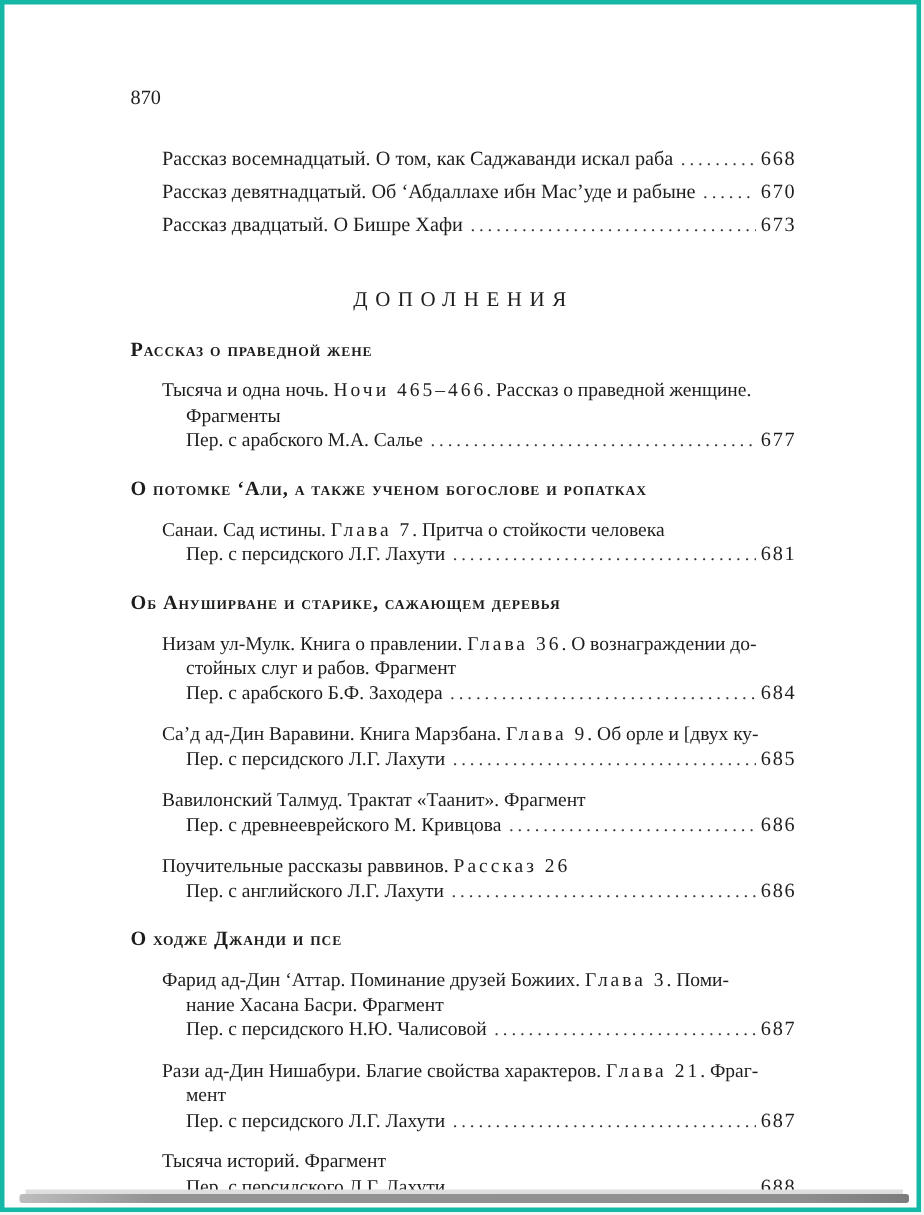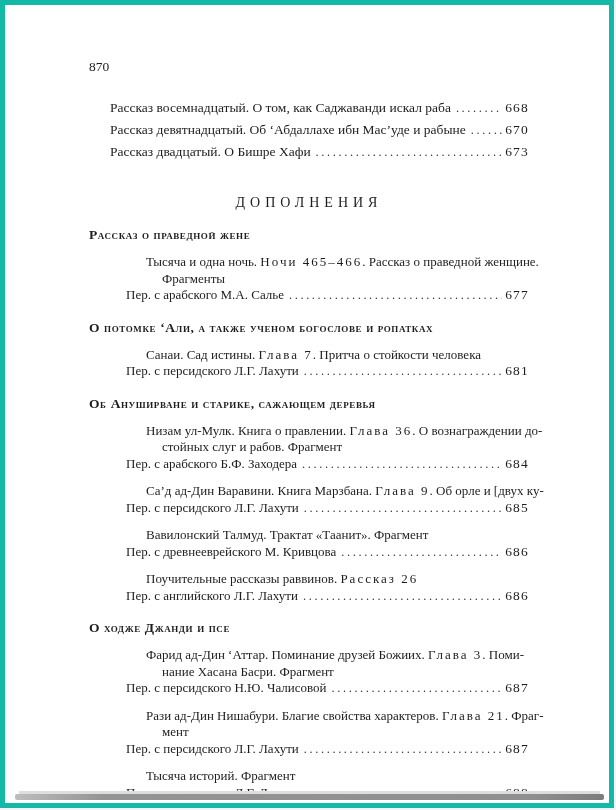--- a/index.html
+++ b/index.html
@@ -1,35 +1,35 @@
 <!DOCTYPE html>
 <html><head>
 <meta charset="utf-8">
 <style>
   html,body{margin:0;padding:0;background:#f4f4f4;}
   body{width:616px;height:810px;font-family:"Liberation Serif","DejaVu Serif",serif;color:#1d1d1b;}
-  .scan{position:relative;width:614px;height:808px;background:#ffffff;border:5px solid #14b8a6;overflow:hidden;box-sizing:border-box;}
+  .scan{position:relative;width:614px;height:808px;background:#ffffff;border:3px solid #14b8a6;overflow:hidden;box-sizing:border-box;}
   .content{padding:54px 80px 0 84px;}
   .pageno{font-size:13.5px;line-height:16px;}
   .top-entries{margin-top:22px;padding-left:21px;}
   .entry-row{display:flex;align-items:baseline;line-height:21px;font-size:13.5px;}
   .entry-text{white-space:nowrap;}
   .i{}
   .sp{letter-spacing:2px;}
   .seg{white-space:pre;}
   .leader{flex:1;overflow:hidden;white-space:nowrap;margin:0 3px 0 5px;min-width:10px;}
   .leader::after{content:"......................................................................................................";letter-spacing:2.6px;font-size:12.5px;color:#3a3a38;}
   .pagenum{letter-spacing:1.2px;font-size:13.5px;}
   .heading{margin-top:32px;text-align:center;font-size:14px;letter-spacing:5px;font-weight:normal;}
   .sections{margin-top:6px;}
   .section{margin-top:15px;}
   .section-title{font-size:13.5px;font-variant:small-caps;letter-spacing:0.6px;line-height:17px;margin:0 0 5px 0;font-weight:bold;}
   .item{padding-left:21px;margin-top:11px;}
   .section .item:first-of-type{margin-top:5px;}
-  .item-line{line-height:16.5px;font-size:13px;white-space:nowrap;margin-left:36px;}
+  .item-line{line-height:16.5px;font-size:13px;white-space:nowrap;}
   .item-line.cont{padding-left:16px;}
   .trans-row{display:flex;align-items:baseline;line-height:16.5px;font-size:13px;padding-left:16px;justify-content:flex-end;}
   .trans-text{white-space:nowrap;}
   .edge-bottom{position:absolute;left:10px;right:5px;bottom:3px;height:6px;border-radius:2px;
     background:linear-gradient(to right,#bdbdbd,#949494 15%,#8f8f8f 88%,#7c7c7c);}
   .edge-bottom-lite{position:absolute;left:14px;right:9px;bottom:9px;height:3px;background:#dedede;}
 </style>
 </head>
 <body>
 

